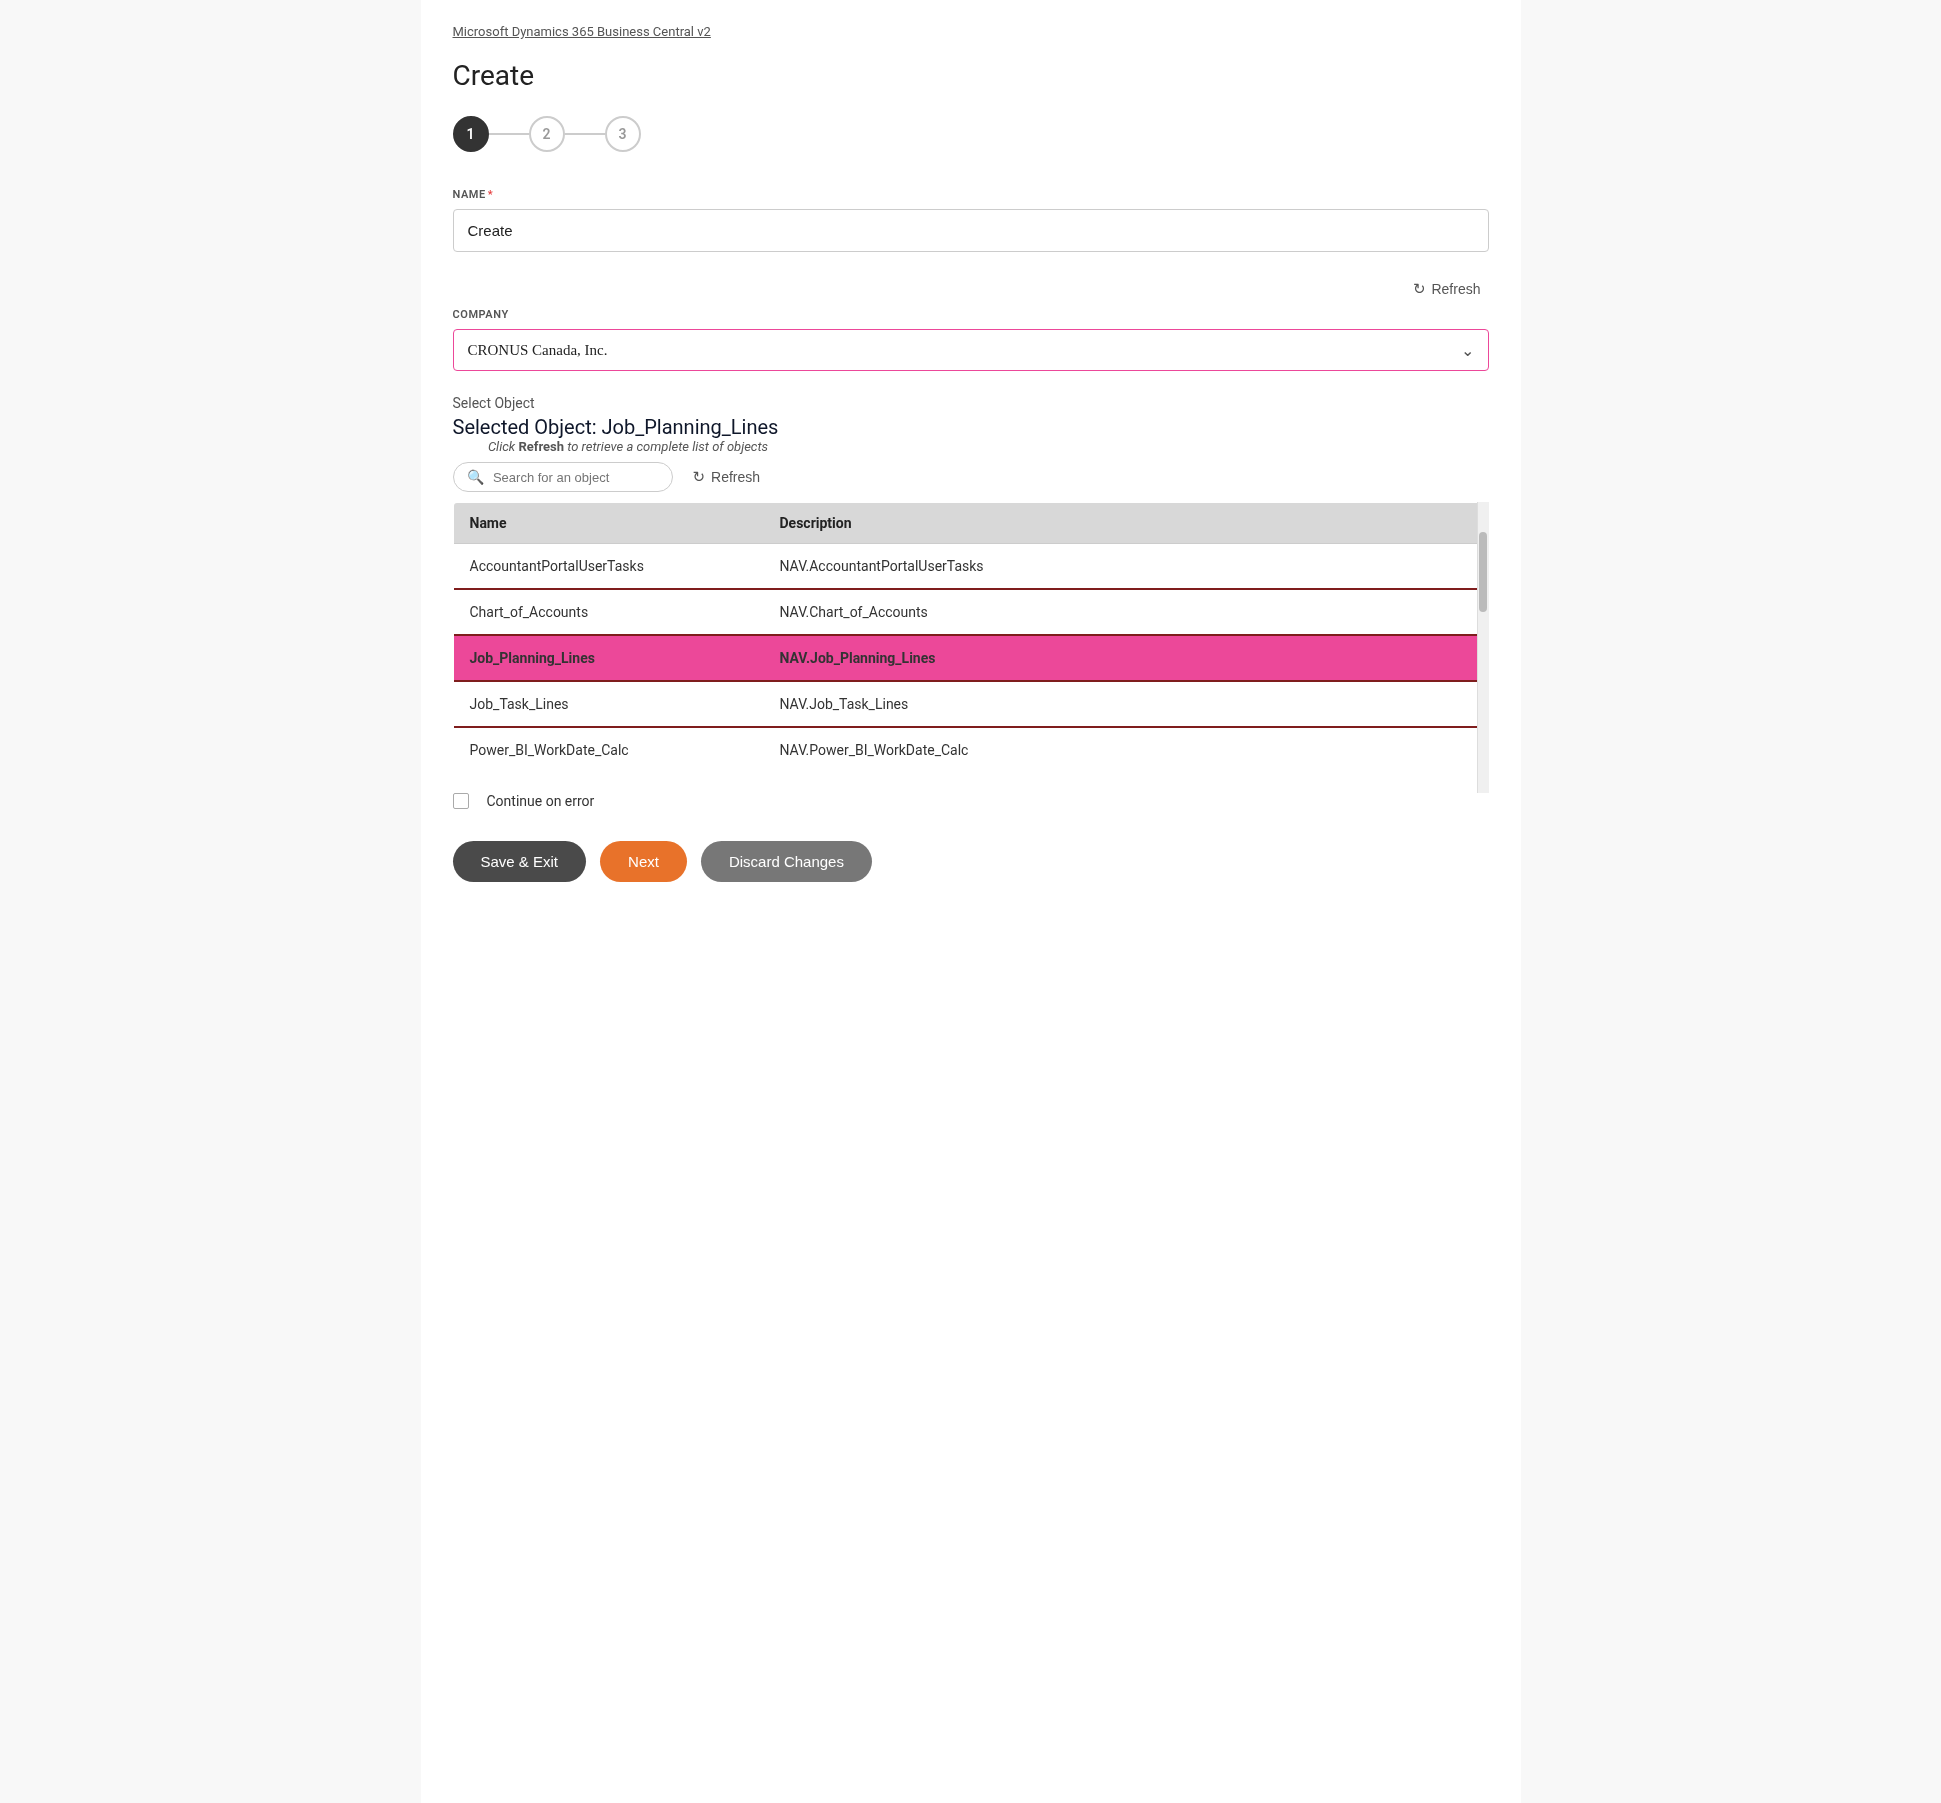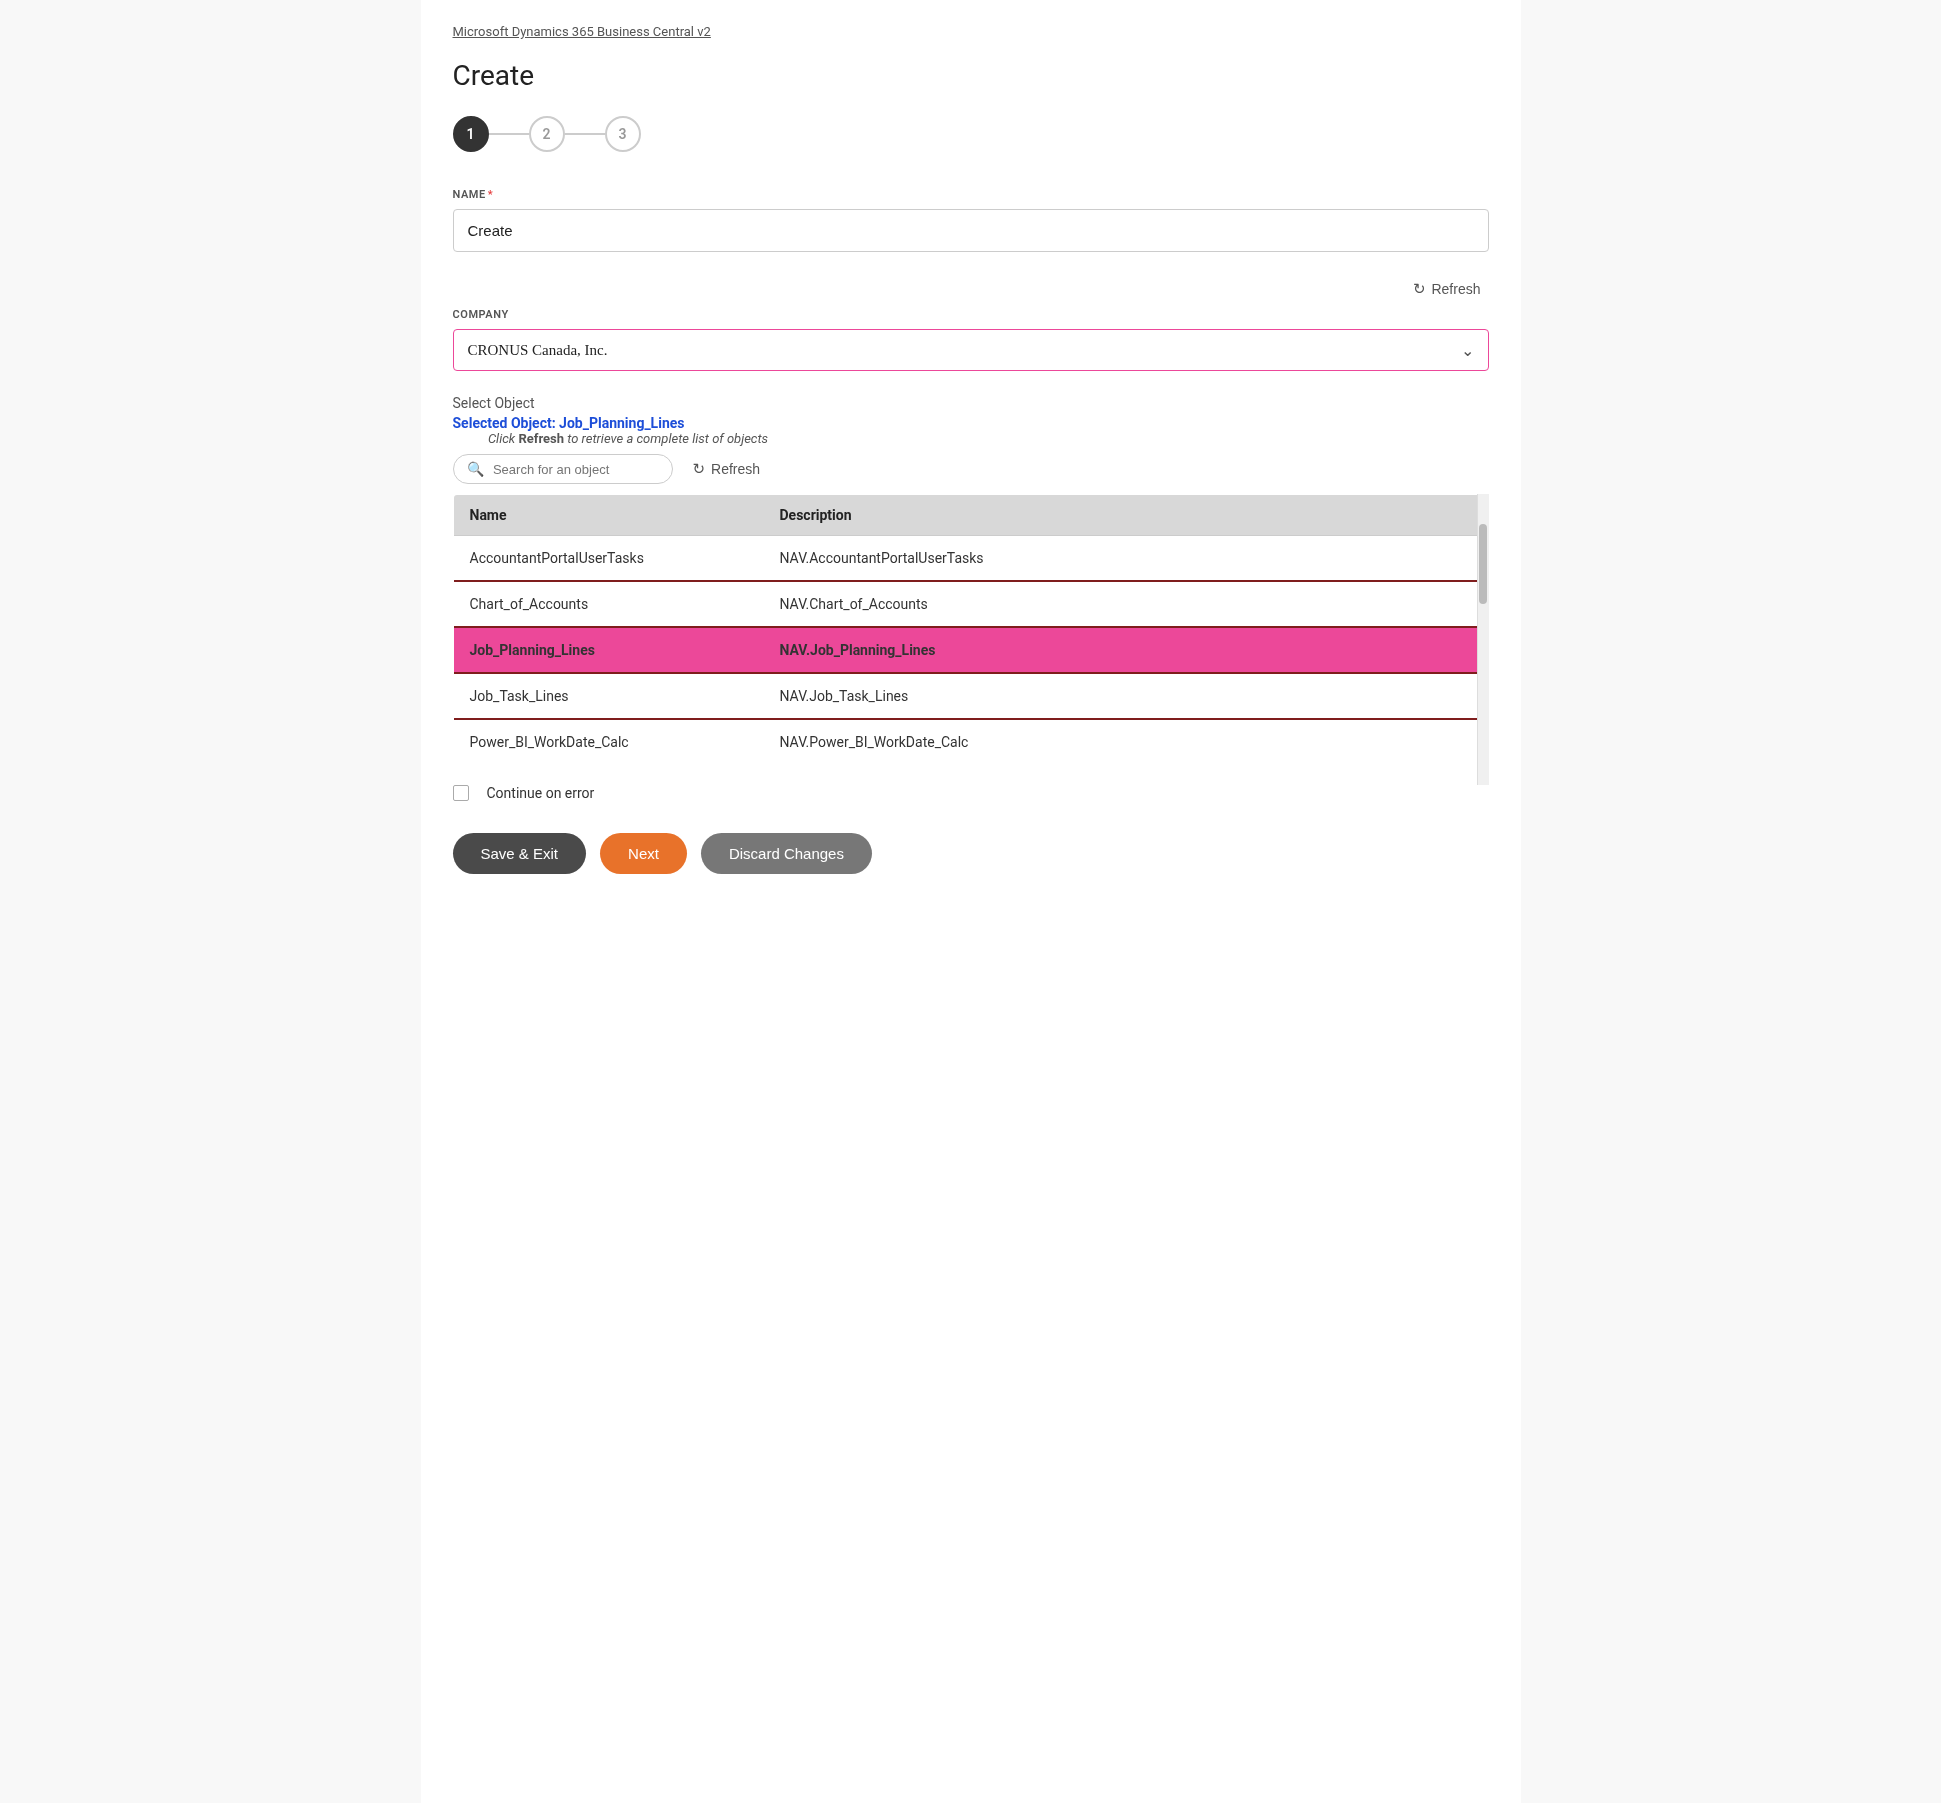--- a/index.html
+++ b/index.html
@@ -144,23 +144,23 @@
     .select-object-left {
       display: flex;
       flex-direction: column;
       gap: 4px;
     }
     .select-object-title {
       font-size: 14px;
       color: #555;
     }
     .selected-object-label {
-      font-size: 14px;
-      font-weight: 700;
-      color: #1d4ed8;
+      font-size: 20px;
+      font-weight: 400;
+      color: #0f172a;
     }
     .select-object-right {
       display: flex;
       flex-direction: column;
       align-items: flex-end;
       gap: 8px;
     }
     .click-refresh-hint {
       font-size: 13px;
       color: #555;

